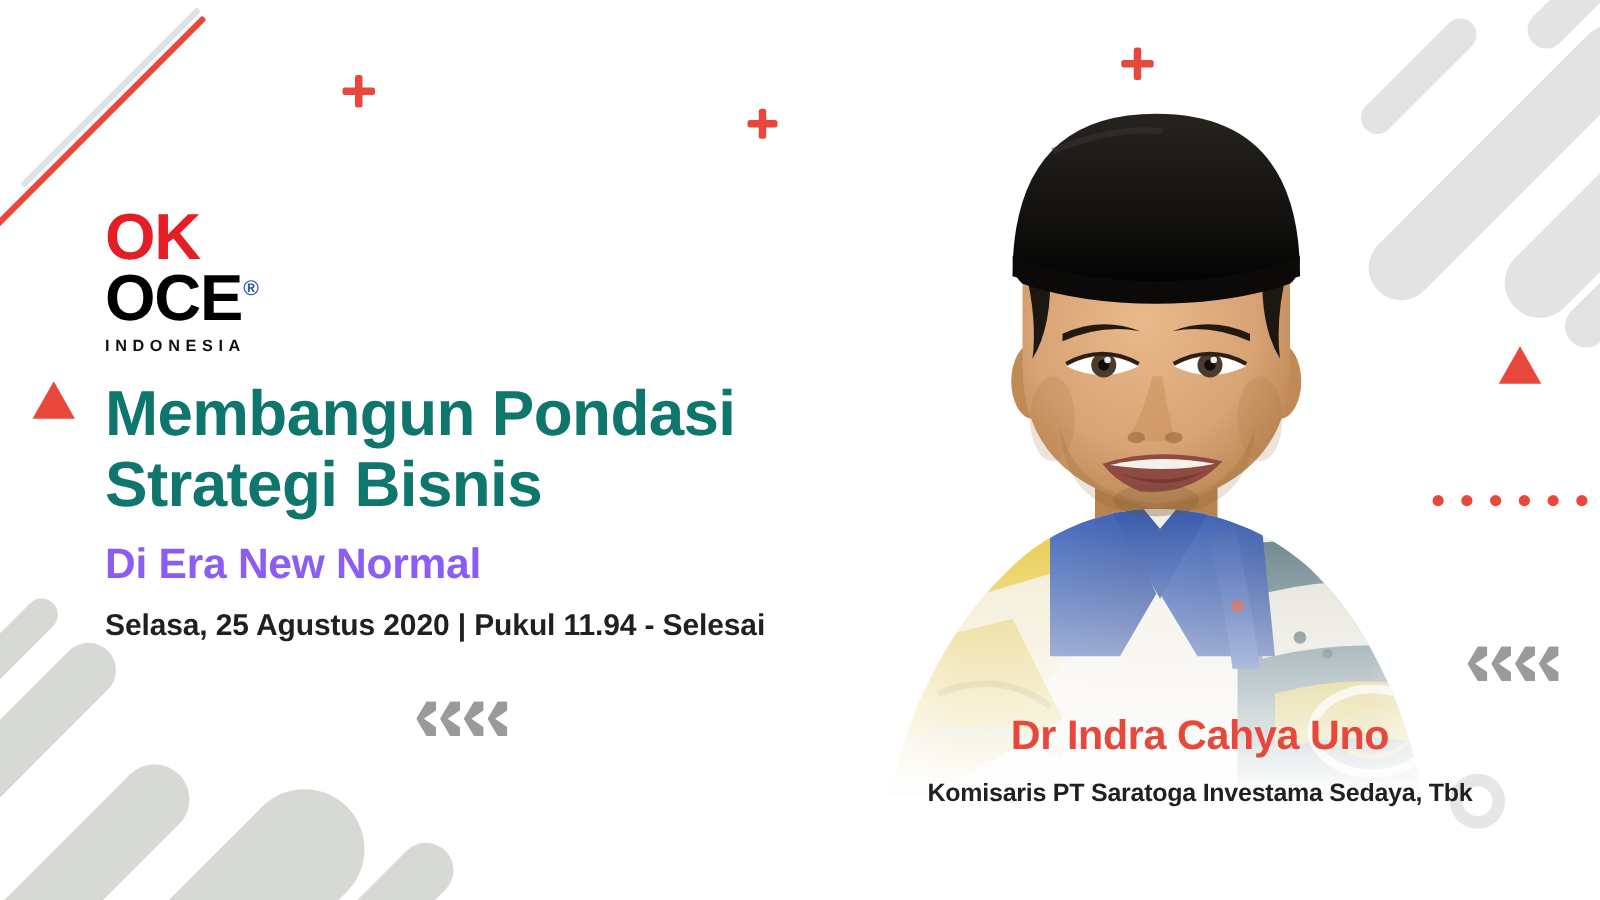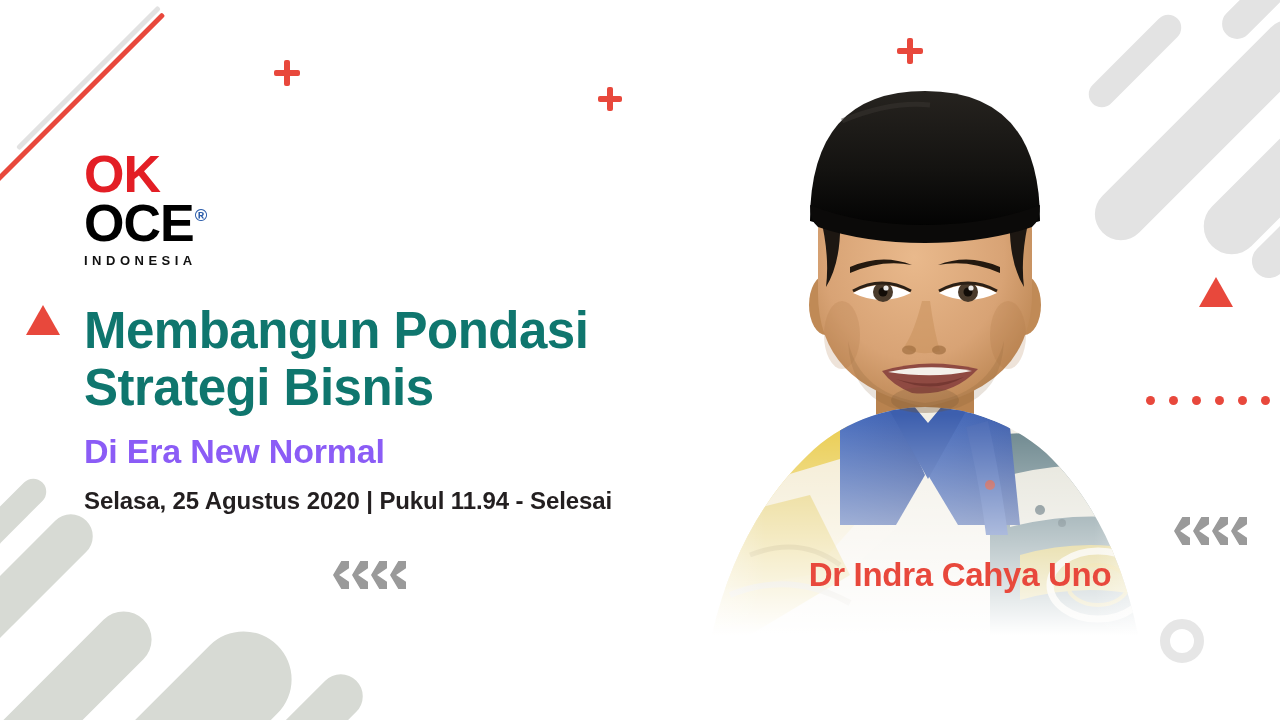--- a/index.html
+++ b/index.html
@@ -76,21 +76,21 @@
     clip-path:polygon(100% 0,100% 26%,38% 50%,100% 74%,100% 100%,52% 100%,0 50%,52% 0);
   }
 
   
   .ring{
     position:absolute;width:44px;height:44px;border-radius:50%;
     border:10px solid #e6e6e6;box-sizing:border-box;
   }
 
   
-  .logo{position:absolute;left:84px;top:150px;}
+  .logo{position:absolute;left:84px;top:166px;}
   .logo .row1{
     font-size:52px;font-weight:bold;color:#e31e25;
     line-height:0.94;letter-spacing:-1px;
   }
   .logo .row2{
     font-size:52px;font-weight:bold;color:#000000;
     line-height:0.94;letter-spacing:-1px;position:relative;display:inline-block;
   }
   .logo .reg{
     font-size:17px;font-weight:bold;color:#2a5caa;
@@ -114,21 +114,21 @@
   .headline .datetime{
     font-size:24px;font-weight:bold;color:#231f20;
     margin:16px 0 0 0;letter-spacing:-0.1px;
   }
 
   
   .speaker{
     position:absolute;left:700px;top:552px;width:520px;text-align:center;z-index:6;
   }
   .speaker .name{
-    font-size:33px;font-weight:bold;color:#e8483c;margin:4px;letter-spacing:-0.3px;
+    font-size:33px;font-weight:bold;color:#e8483c;margin:17px;letter-spacing:-0.3px;
   }
   .speaker .role{
     font-size:20px;font-weight:bold;color:#231f20;margin:4px 0 0 0;letter-spacing:-0.2px;
   }
 
   
   .portrait{
     position:absolute;left:690px;top:55px;width:470px;height:580px;z-index:4;
   }
   .portrait svg{display:block;width:100%;height:100%;}
@@ -310,15 +310,16 @@
     <h1 class="title">
       <span>Membangun Pondasi</span><br>
       <span>Strategi Bisnis</span>
     </h1>
     <p class="subtitle">Di Era New Normal</p>
     <p class="datetime">Selasa, 25 Agustus 2020 | Pukul 11.94 - Selesai</p>
   </div>
 
   <div class="speaker">
     <p class="name">Dr Indra Cahya Uno</p>
+    <p class="role">Komisaris PT Saratoga Investama Sedaya, Tbk</p>
   </div>
 
 </div>
 
 </body></html>

